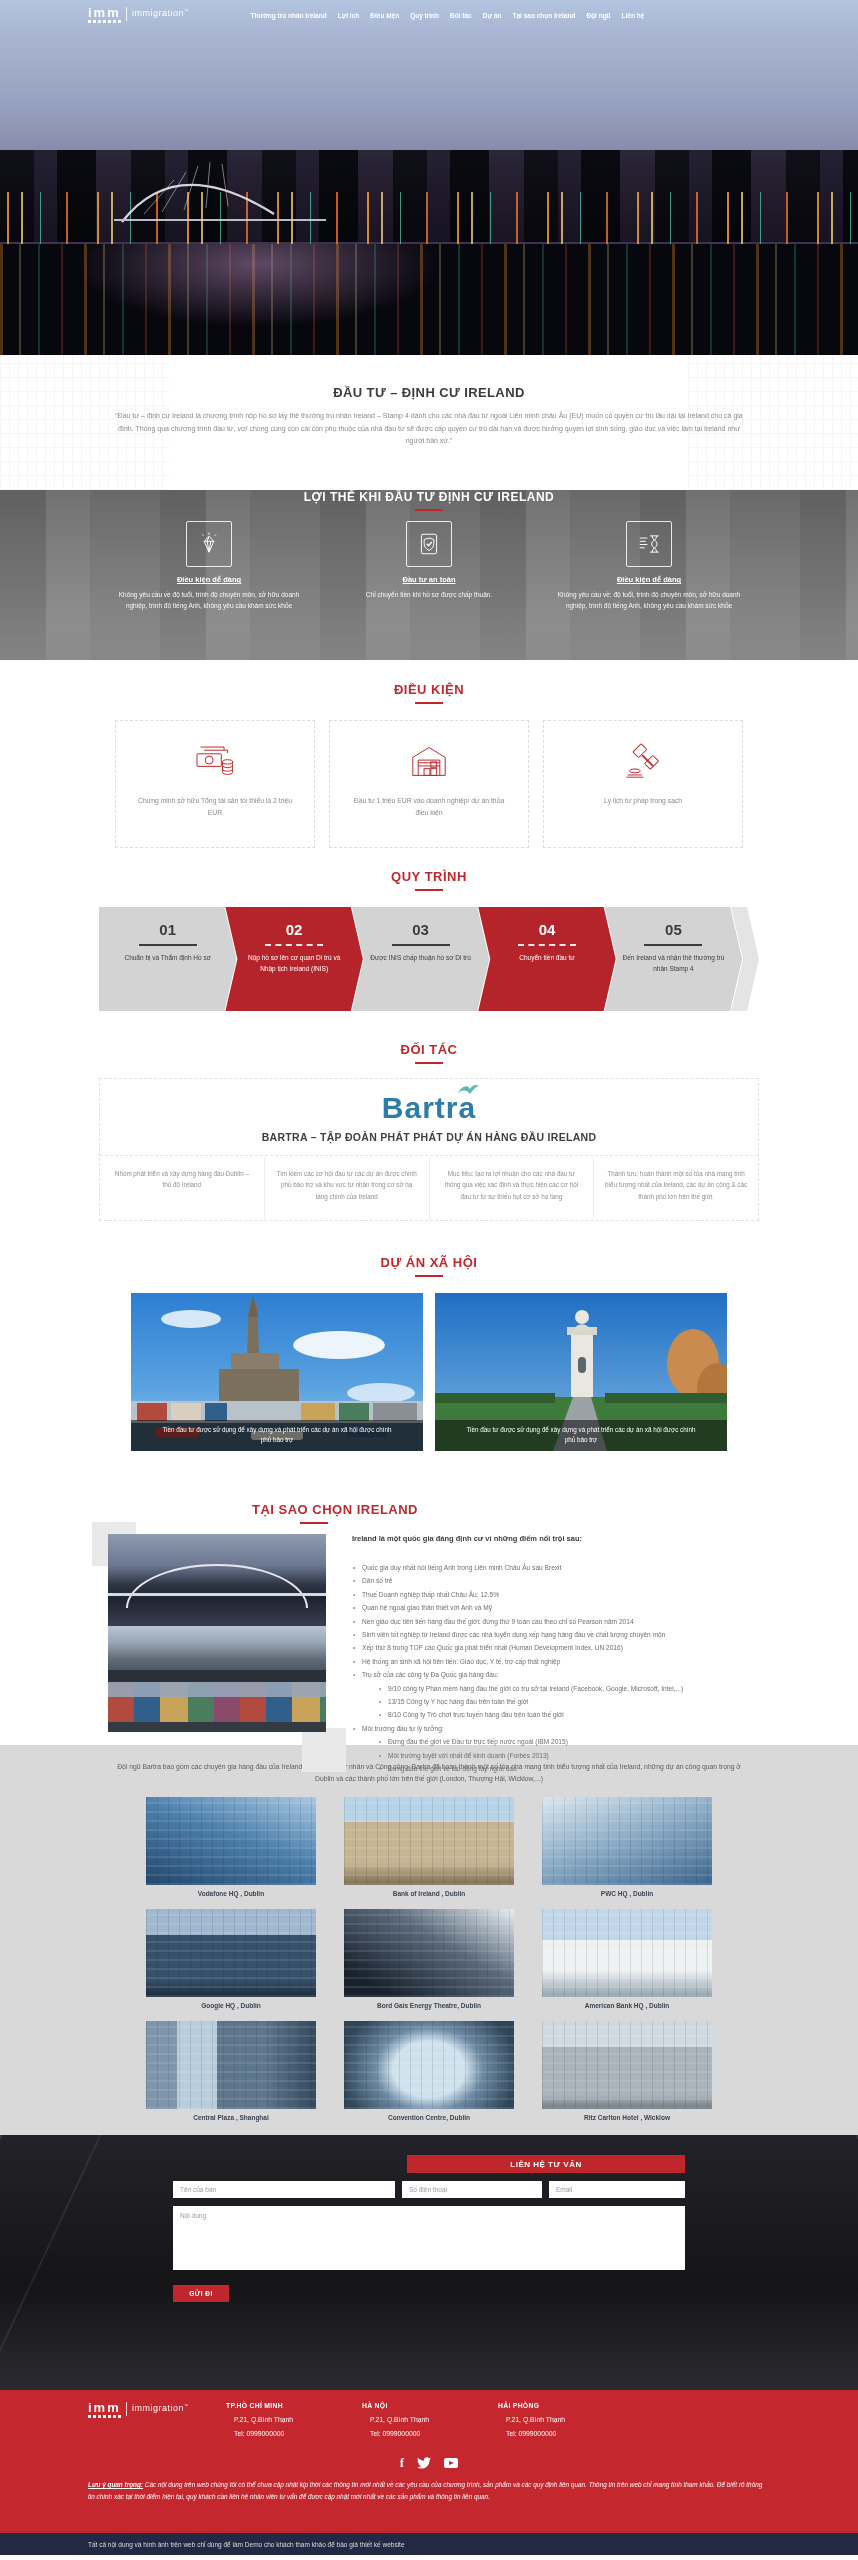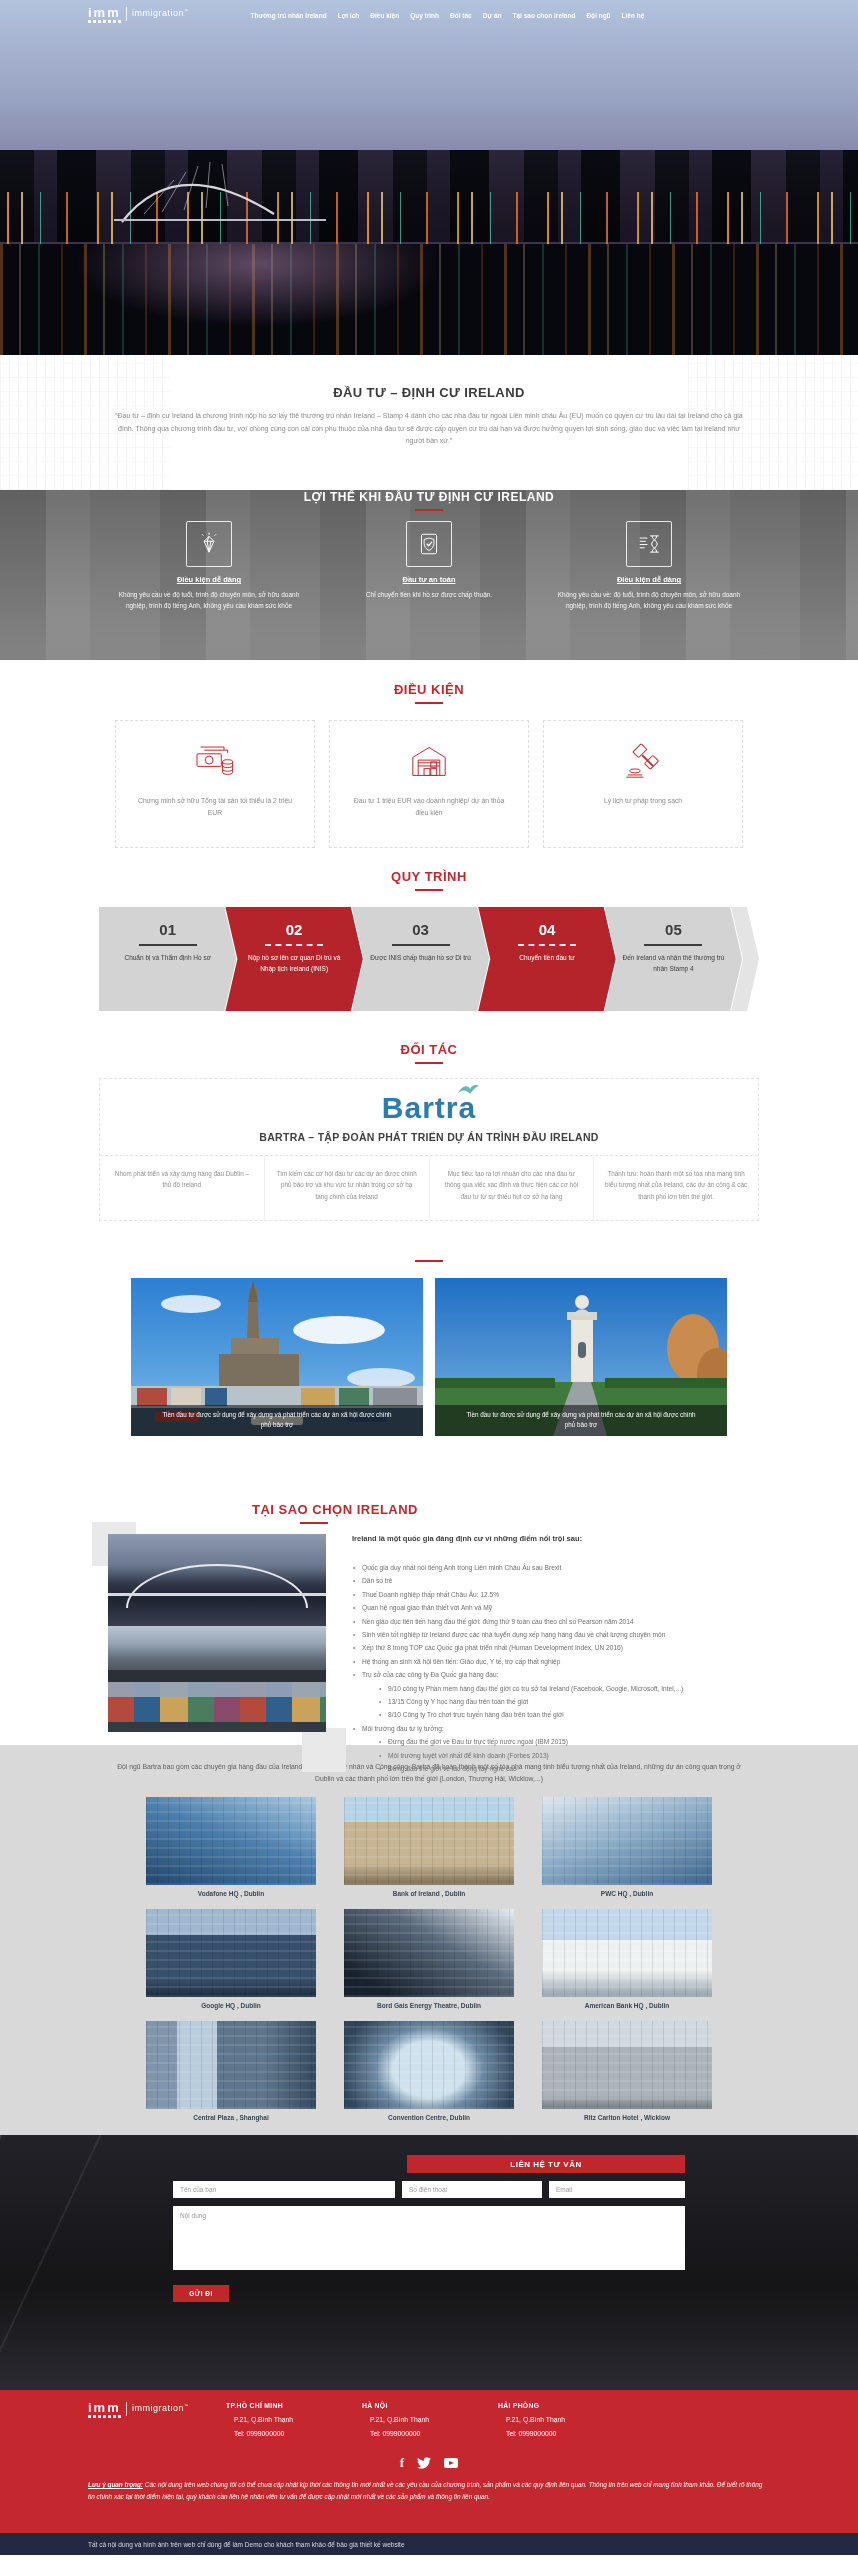--- a/index.html
+++ b/index.html
@@ -345,31 +345,32 @@
   <section class="partner">
     <h2 class="sec-title">ĐỐI TÁC</h2>
     <div class="redline"></div>
     <div class="partner-box">
       <div class="bartra">
         <span>Bartra</span>
         <svg width="24" height="16" viewBox="0 0 24 16" fill="none">
           <path d="M2 12 C7 4 12 4 14 8 C16 4 20 3 23 5 C19 6 17 9 14 13 C11 9 7 8 2 12Z" fill="#63b7b1"></path>
         </svg>
       </div>
-      <div class="partner-h">BARTRA – TẬP ĐOÀN PHÁT TRIỂN DỰ ÁN TRÌNH ĐẦU IRELAND</div>
+      <div class="partner-h">BARTRA – TẬP ĐOÀN PHÁT PHÁT DỰ ÁN HÀNG ĐẦU IRELAND</div>
       <div class="partner-cols">
         <div>Nhóm phát triển và xây dựng hàng đầu Dublin – thủ đô Ireland</div>
         <div>Tìm kiếm các cơ hội đầu tư các dự án được chính phủ bảo trợ và khu vực tư nhân trong cơ sở hạ tầng chính của Ireland</div>
         <div>Mục tiêu: tạo ra lợi nhuận cho các nhà đầu tư thông qua việc xác định và thực hiện các cơ hội đầu tư từ sự thiếu hụt cơ sở hạ tầng</div>
         <div>Thành tựu: hoàn thành một số tòa nhà mang tính biểu tượng nhất của Ireland, các dự án công &amp; các thành phố lớn trên thế giới.</div>
       </div>
     </div>
   </section>
 
   <section class="social">
+    <h2 class="sec-title">DỰ ÁN XÃ HỘI</h2>
     <div class="redline"></div>
     <div class="social-row">
       <div class="sp">
         <svg width="292" height="158" viewBox="0 0 292 158">
           <defs>
             <linearGradient id="sky1" x1="0" y1="0" x2="0" y2="1">
               <stop offset="0" stop-color="#2d7fd3"></stop>
                 <stop offset=".6" stop-color="#5aa2e0"></stop>
                 <stop offset="1" stop-color="#9cc8ec"></stop>
             </linearGradient>

